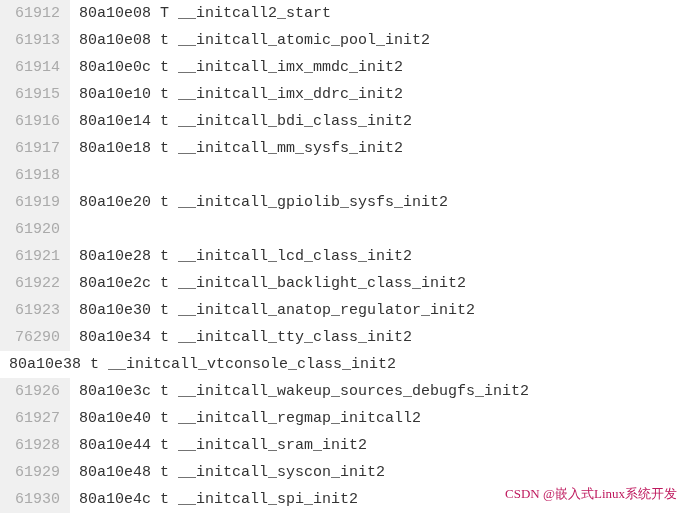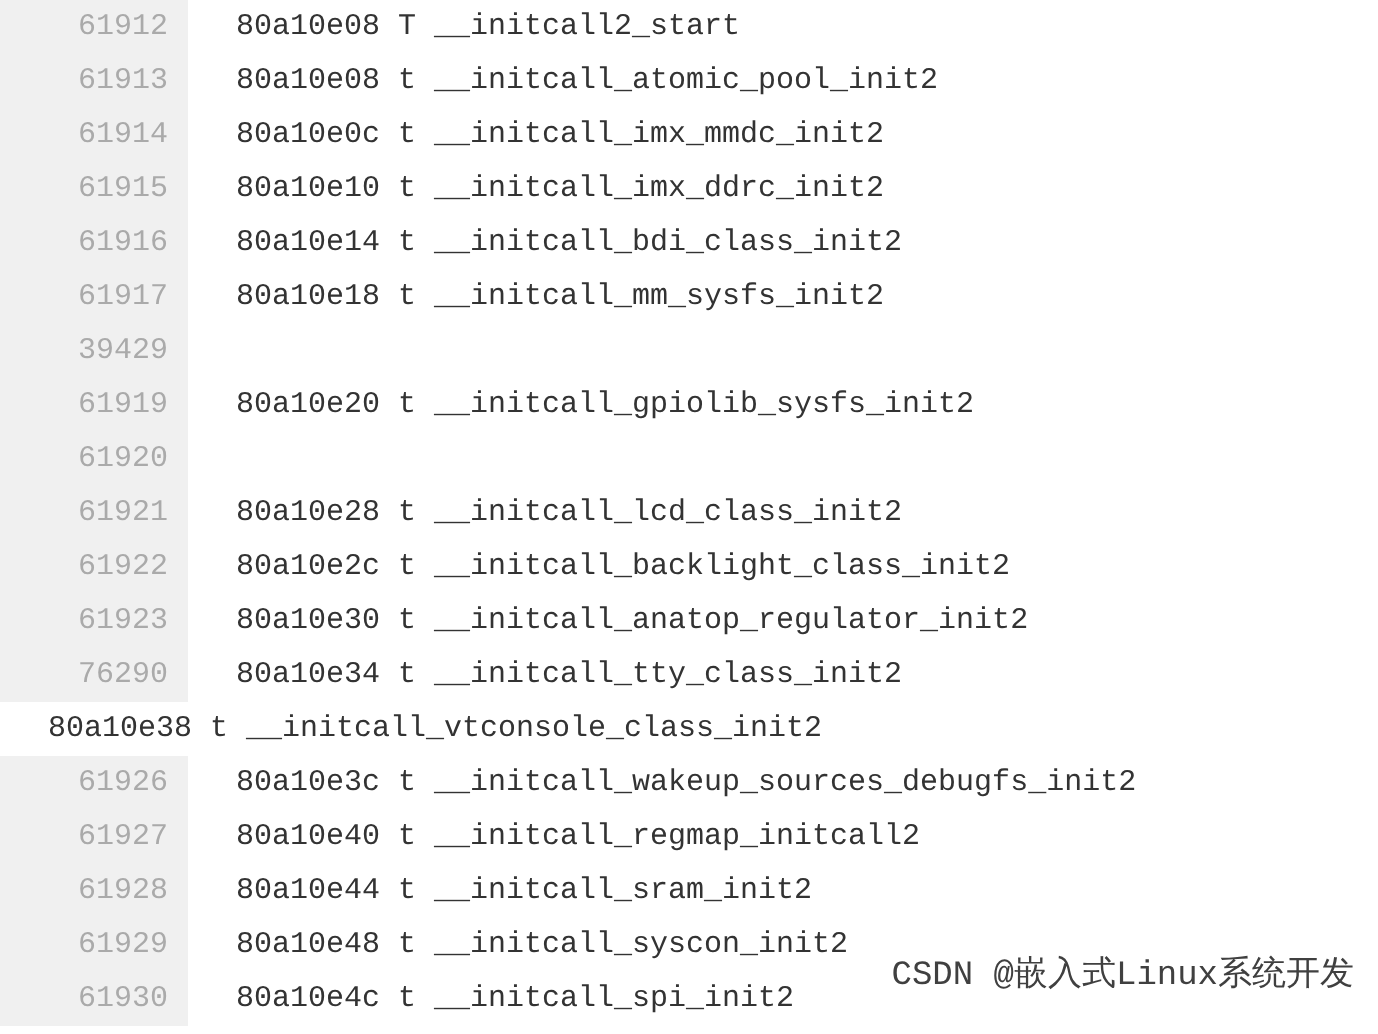--- a/index.html
+++ b/index.html
@@ -20,52 +20,52 @@
       flex-direction: column;
     }
     .code-line {
       display: flex;
       align-items: baseline;
       white-space: pre;
     }
     .line-number {
       background: #f0f0f0;
       color: #aaaaaa;
-      width: 94px;
+      width: 70px;
       text-align: right;
       padding-right: 10px;
       flex-shrink: 0;
       user-select: none;
     }
     .line-content {
       color: #333333;
-      padding-left: 24px;
+      padding-left: 9px;
       flex: 1;
     }
     .watermark {
       position: absolute;
       bottom: 8px;
       right: 12px;
-      color: #404040;
-      font-family: Liberation Mono, monospace;
-      font-size: 17px;
+      color: #be185d;
+      font-family: Liberation Serif, serif;
+      font-size: 13px;
       pointer-events: none;
     }
   </style>
 </head>
 <body>
 
 <div class="code-container">
     <div class="code-line"><span class="line-number">61912</span><span class="line-content">80a10e08 T __initcall2_start</span></div>
     <div class="code-line"><span class="line-number">61913</span><span class="line-content">80a10e08 t __initcall_atomic_pool_init2</span></div>
     <div class="code-line"><span class="line-number">61914</span><span class="line-content">80a10e0c t __initcall_imx_mmdc_init2</span></div>
     <div class="code-line"><span class="line-number">61915</span><span class="line-content">80a10e10 t __initcall_imx_ddrc_init2</span></div>
     <div class="code-line"><span class="line-number">61916</span><span class="line-content">80a10e14 t __initcall_bdi_class_init2</span></div>
     <div class="code-line"><span class="line-number">61917</span><span class="line-content">80a10e18 t __initcall_mm_sysfs_init2</span></div>
-    <div class="code-line"><span class="line-number">39429</span></div>
+    <div class="code-line"><span class="line-number">61918</span></div>
     <div class="code-line"><span class="line-number">61919</span><span class="line-content">80a10e20 t __initcall_gpiolib_sysfs_init2</span></div>
     <div class="code-line"><span class="line-number">61920</span></div>
     <div class="code-line"><span class="line-number">61921</span><span class="line-content">80a10e28 t __initcall_lcd_class_init2</span></div>
     <div class="code-line"><span class="line-number">61922</span><span class="line-content">80a10e2c t __initcall_backlight_class_init2</span></div>
     <div class="code-line"><span class="line-number">61923</span><span class="line-content">80a10e30 t __initcall_anatop_regulator_init2</span></div>
     <div class="code-line"><span class="line-number">76290</span><span class="line-content">80a10e34 t __initcall_tty_class_init2</span></div>
     <div class="code-line"><span class="line-content">80a10e38 t __initcall_vtconsole_class_init2</span></div>
     <div class="code-line"><span class="line-number">61926</span><span class="line-content">80a10e3c t __initcall_wakeup_sources_debugfs_init2</span></div>
     <div class="code-line"><span class="line-number">61927</span><span class="line-content">80a10e40 t __initcall_regmap_initcall2</span></div>
     <div class="code-line"><span class="line-number">61928</span><span class="line-content">80a10e44 t __initcall_sram_init2</span></div>

